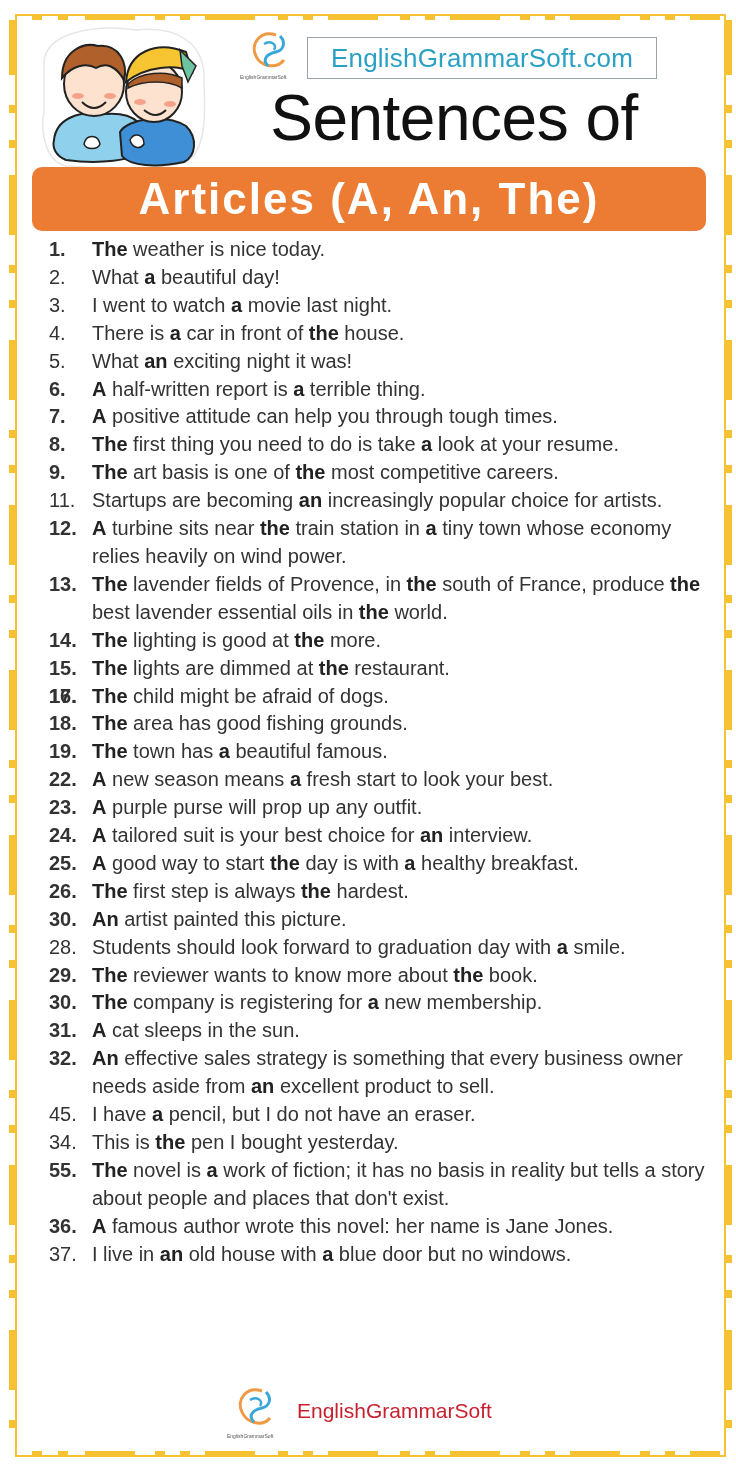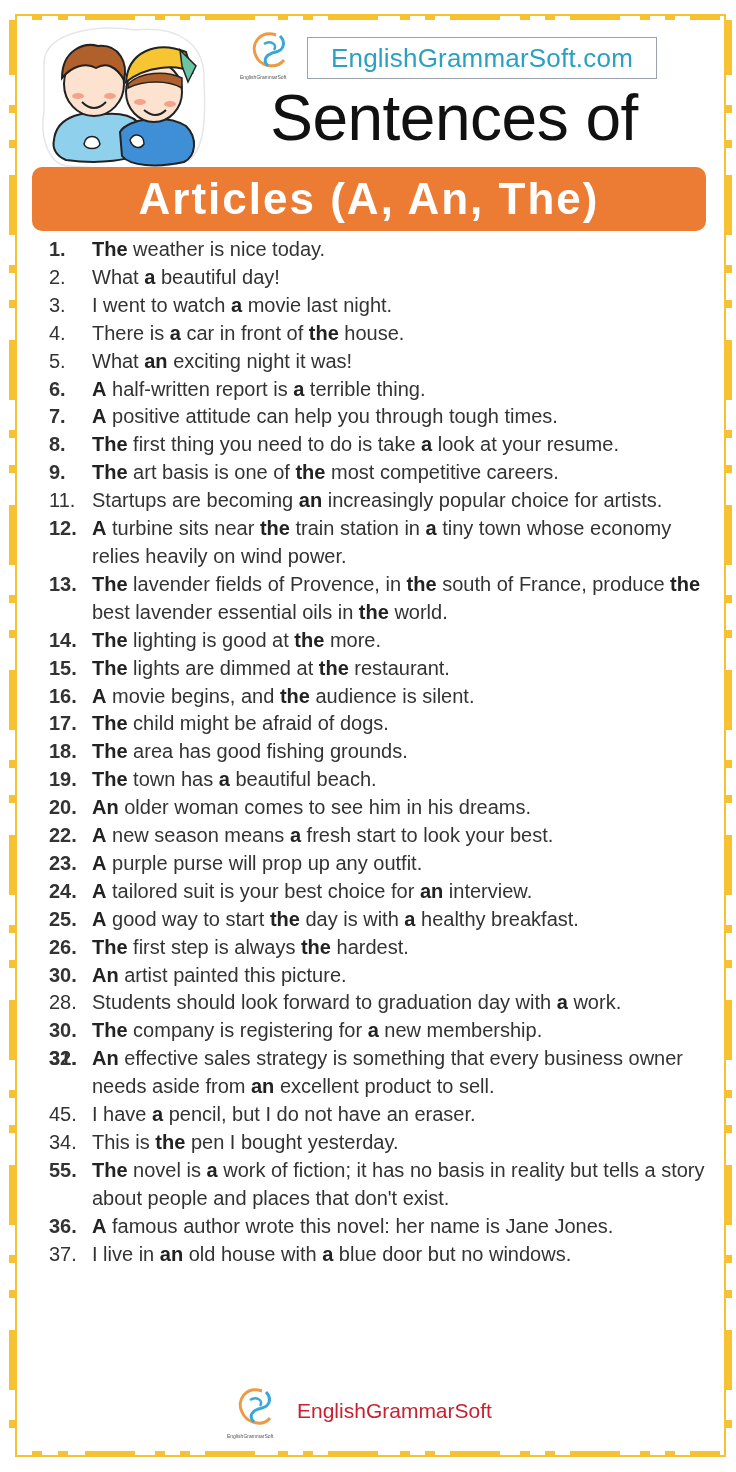--- a/index.html
+++ b/index.html
@@ -171,34 +171,34 @@
     <li class="item"><span class="num">5.</span><span class="txt"><span>What </span><b>an</b><span> exciting night it was!</span></span></li>
     <li class="item"><span class="num b">6.</span><span class="txt"><b>A</b><span> half-written report is </span><b>a</b><span> terrible thing.</span></span></li>
     <li class="item"><span class="num b">7.</span><span class="txt"><b>A</b><span> positive attitude can help you through tough times.</span></span></li>
     <li class="item"><span class="num b">8.</span><span class="txt"><b>The</b><span> first thing you need to do is take </span><b>a</b><span> look at your resume.</span></span></li>
     <li class="item"><span class="num b">9.</span><span class="txt"><b>The</b><span> art basis is one of </span><b>the</b><span> most competitive careers.</span></span></li>
     <li class="item"><span class="num">11.</span><span class="txt"><span>Startups are becoming </span><b>an</b><span> increasingly popular choice for artists.</span></span></li>
     <li class="item"><span class="num b">12.</span><span class="txt"><b>A</b><span> turbine sits near </span><b>the</b><span> train station in </span><b>a</b><span> tiny town whose economy relies heavily on wind power.</span></span></li>
     <li class="item"><span class="num b">13.</span><span class="txt"><b>The</b><span> lavender fields of Provence, in </span><b>the</b><span> south of France, produce </span><b>the</b><span> best lavender essential oils in </span><b>the</b><span> world.</span></span></li>
     <li class="item"><span class="num b">14.</span><span class="txt"><b>The</b><span> lighting is good at </span><b>the</b><span> more.</span></span></li>
     <li class="item"><span class="num b">15.</span><span class="txt"><b>The</b><span> lights are dimmed at </span><b>the</b><span> restaurant.</span></span></li>
-    <li class="item"><span class="num b">16.</span><span class="txt"><b>A</b><span> movie begins, and </span><b>the</b><span> audience is silent.</span></span></li>
+    <li class="item"><span class="num b">16.</span></li>
     <li class="item"><span class="num b">17.</span><span class="txt"><b>The</b><span> child might be afraid of dogs.</span></span></li>
     <li class="item"><span class="num b">18.</span><span class="txt"><b>The</b><span> area has good fishing grounds.</span></span></li>
-    <li class="item"><span class="num b">19.</span><span class="txt"><b>The</b><span> town has </span><b>a</b><span> beautiful beach.</span></span></li>
-    <li class="item"><span class="num b">20.</span><span class="txt"><b>An</b><span> older woman comes to see him in his dreams.</span></span></li>
+    <li class="item"><span class="num b">19.</span><span class="txt"><b>The</b><span> town has </span><b>a</b><span> beautiful famous.</span></span></li>
     <li class="item"><span class="num b">22.</span><span class="txt"><b>A</b><span> new season means </span><b>a</b><span> fresh start to look your best.</span></span></li>
     <li class="item"><span class="num b">23.</span><span class="txt"><b>A</b><span> purple purse will prop up any outfit.</span></span></li>
     <li class="item"><span class="num b">24.</span><span class="txt"><b>A</b><span> tailored suit is your best choice for </span><b>an</b><span> interview.</span></span></li>
     <li class="item"><span class="num b">25.</span><span class="txt"><b>A</b><span> good way to start </span><b>the</b><span> day is with </span><b>a</b><span> healthy breakfast.</span></span></li>
     <li class="item"><span class="num b">26.</span><span class="txt"><b>The</b><span> first step is always </span><b>the</b><span> hardest.</span></span></li>
     <li class="item"><span class="num b">30.</span><span class="txt"><b>An</b><span> artist painted this picture.</span></span></li>
-    <li class="item"><span class="num">28.</span><span class="txt"><span>Students should look forward to graduation day with </span><b>a</b><span> work.</span></span></li>
+    <li class="item"><span class="num">28.</span><span class="txt"><span>Students should look forward to graduation day with </span><b>a</b><span> smile.</span></span></li>
+    <li class="item"><span class="num b">29.</span><span class="txt"><b>The</b><span> reviewer wants to know more about </span><b>the</b><span> book.</span></span></li>
     <li class="item"><span class="num b">30.</span><span class="txt"><b>The</b><span> company is registering for </span><b>a</b><span> new membership.</span></span></li>
-    <li class="item"><span class="num b">31.</span></li>
+    <li class="item"><span class="num b">31.</span><span class="txt"><b>A</b><span> cat sleeps in the sun.</span></span></li>
     <li class="item"><span class="num b">32.</span><span class="txt"><b>An</b><span> effective sales strategy is something that every business owner needs aside from </span><b>an</b><span> excellent product to sell.</span></span></li>
     <li class="item"><span class="num">45.</span><span class="txt"><span>I have </span><b>a</b><span> pencil, but I do not have an eraser.</span></span></li>
     <li class="item"><span class="num">34.</span><span class="txt"><span>This is </span><b>the</b><span> pen I bought yesterday.</span></span></li>
     <li class="item"><span class="num b">55.</span><span class="txt"><b>The</b><span> novel is </span><b>a</b><span> work of fiction; it has no basis in reality but tells a story about people and places that don't exist.</span></span></li>
     <li class="item"><span class="num b">36.</span><span class="txt"><b>A</b><span> famous author wrote this novel: her name is Jane Jones.</span></span></li>
     <li class="item"><span class="num">37.</span><span class="txt"><span>I live in </span><b>an</b><span> old house with </span><b>a</b><span> blue door but no windows.</span></span></li>
   </ol>
 
 <svg class="logo" style="left:232px;top:1386px;width:48px;height:44px;" viewBox="0 0 48 44">
   <path d="M30,5 C14,0 4,14 10,26 C14,36 30,42 38,32" fill="none" stroke="#ee9a45" stroke-width="3"></path>

